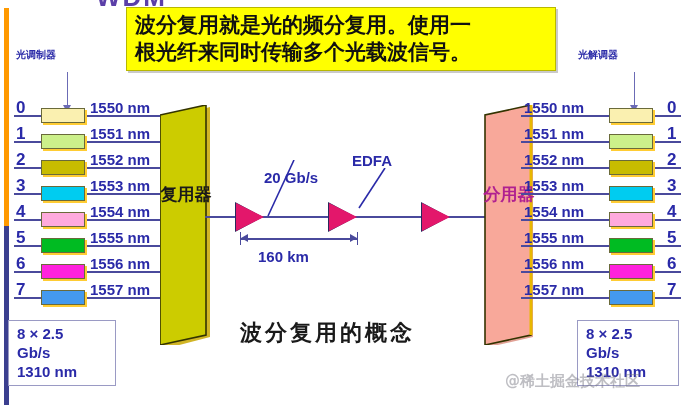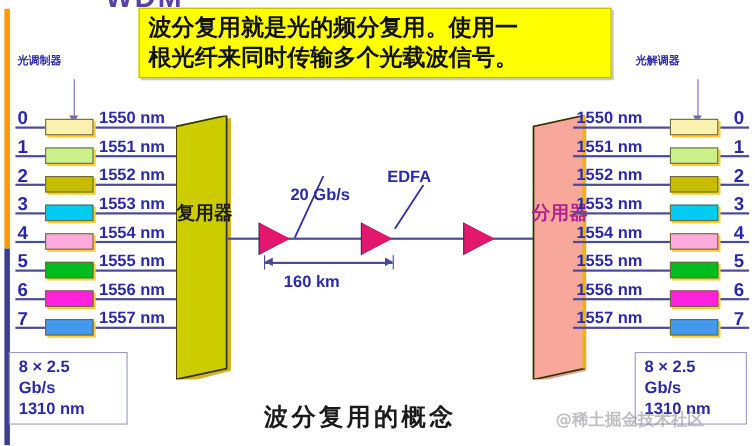--- a/index.html
+++ b/index.html
@@ -178,21 +178,21 @@
     border-top:4px solid transparent;border-bottom:4px solid transparent;}
   #dim-120 .ah.l{left:1px;border-right:7px solid #4a4a9c;}
   #dim-120 .ah.r{right:1px;border-left:7px solid #4a4a9c;}
   #anno-120km{left:258px;top:248px;font-size:15px;}
 
   
   #caption{
     position:absolute;left:240px;top:318px;
     font-family:Liberation Mono, monospace;
     font-size:22px;font-weight:bold;color:#1a1a1a;
-    letter-spacing:3px;white-space:nowrap;margin-top:46px;
+    letter-spacing:3px;white-space:nowrap;
   }
 
   
   .info-box{
     position:absolute;
     border:1px solid #9a9ac4;
     background:rgba(255,255,255,0);
     padding:3px 6px 4px 8px;
     box-sizing:border-box;
   }

